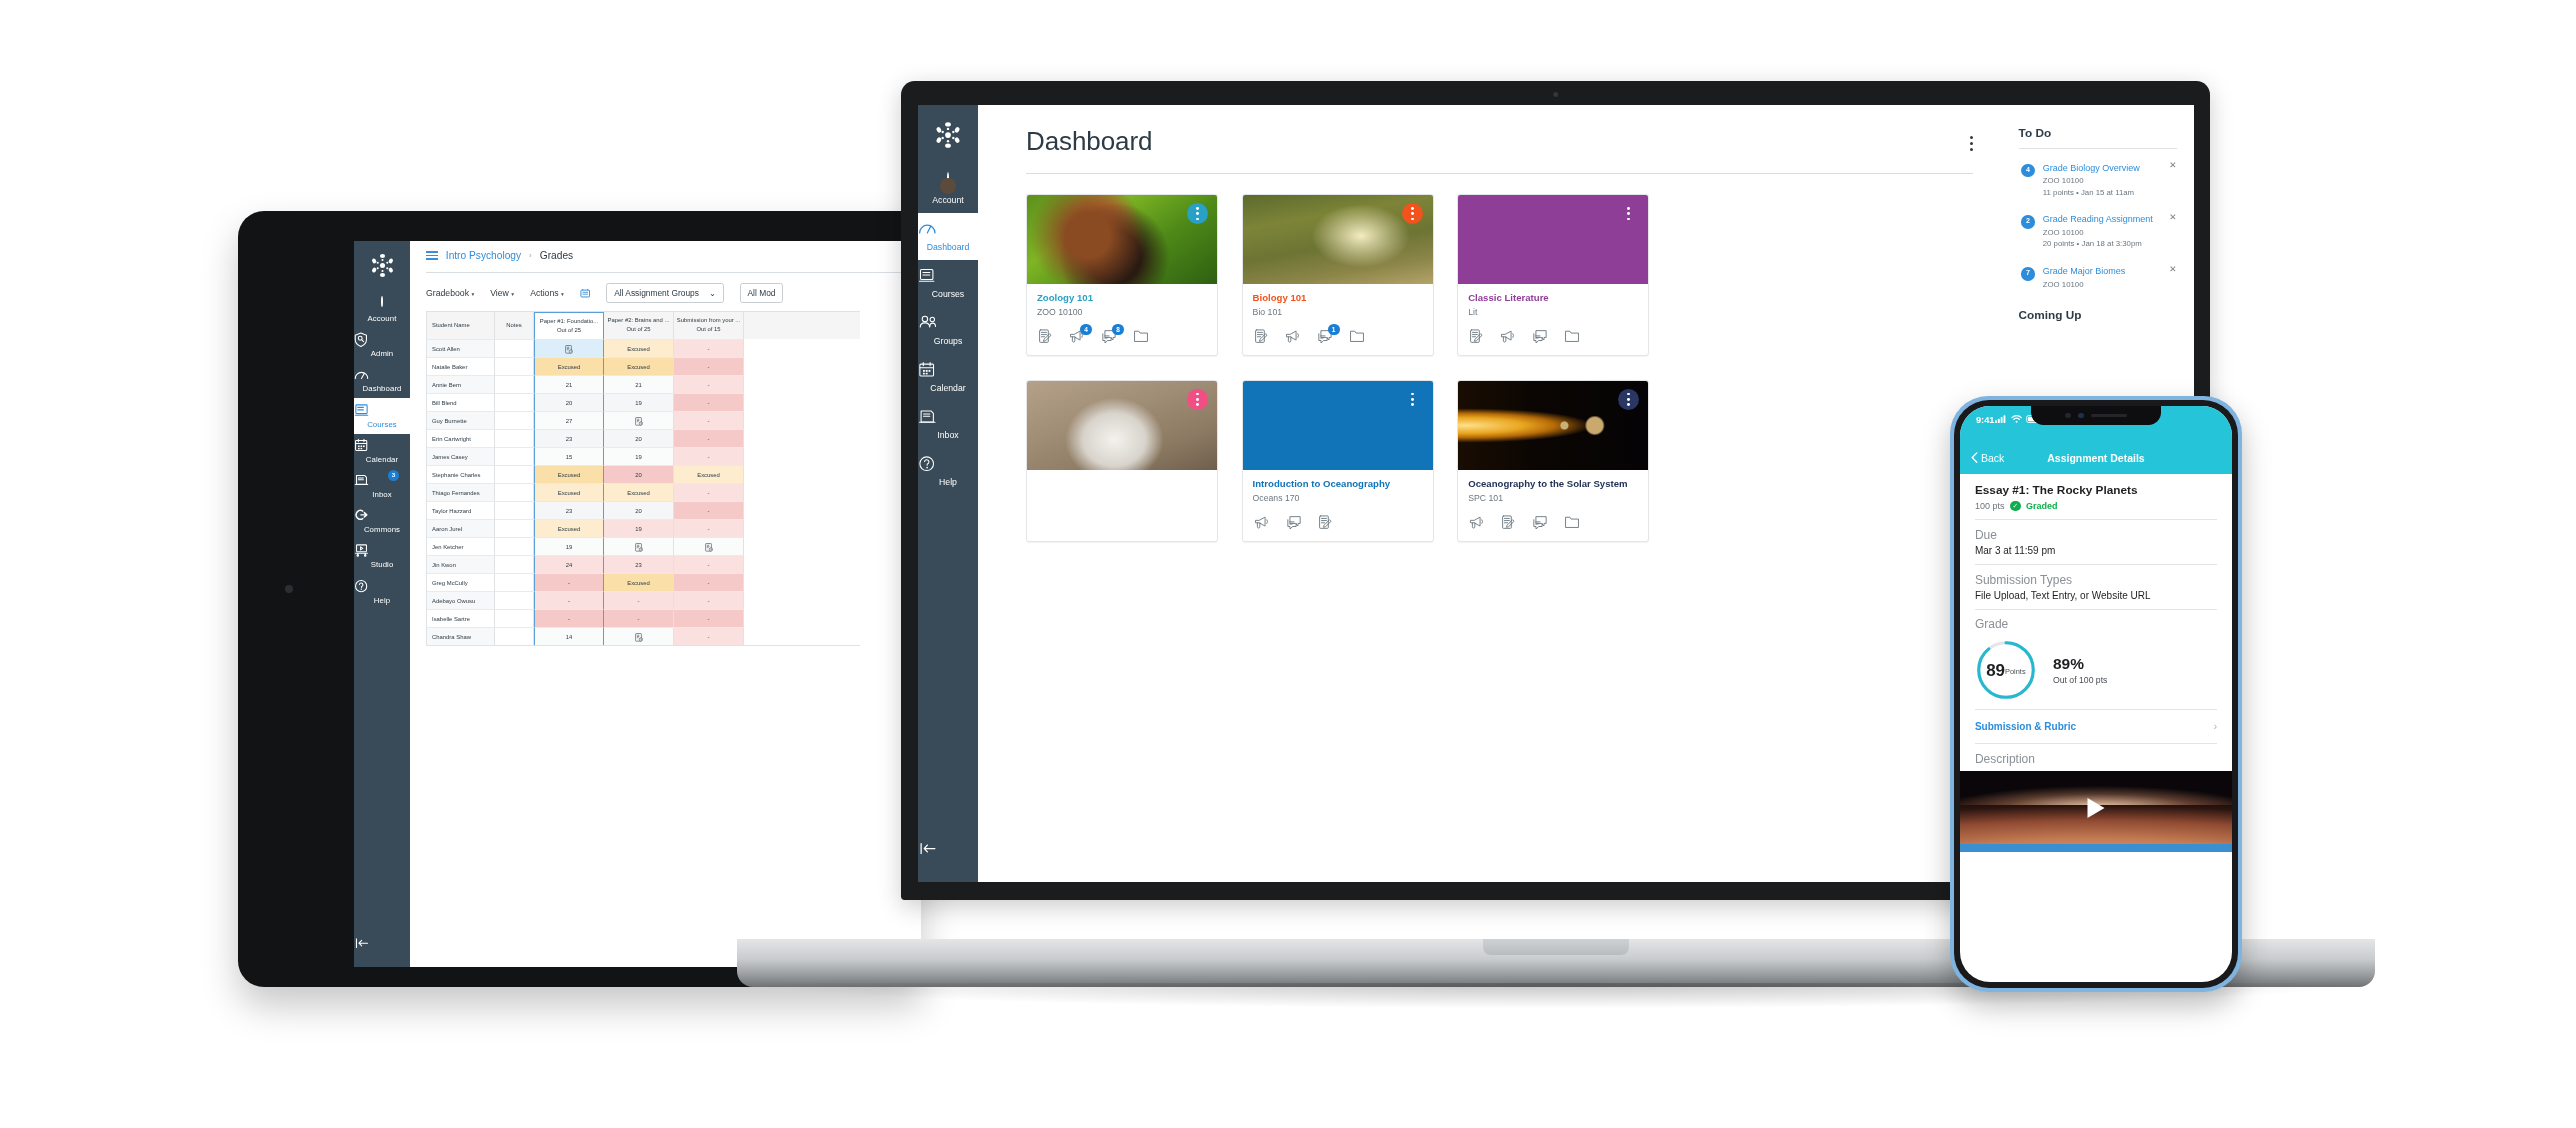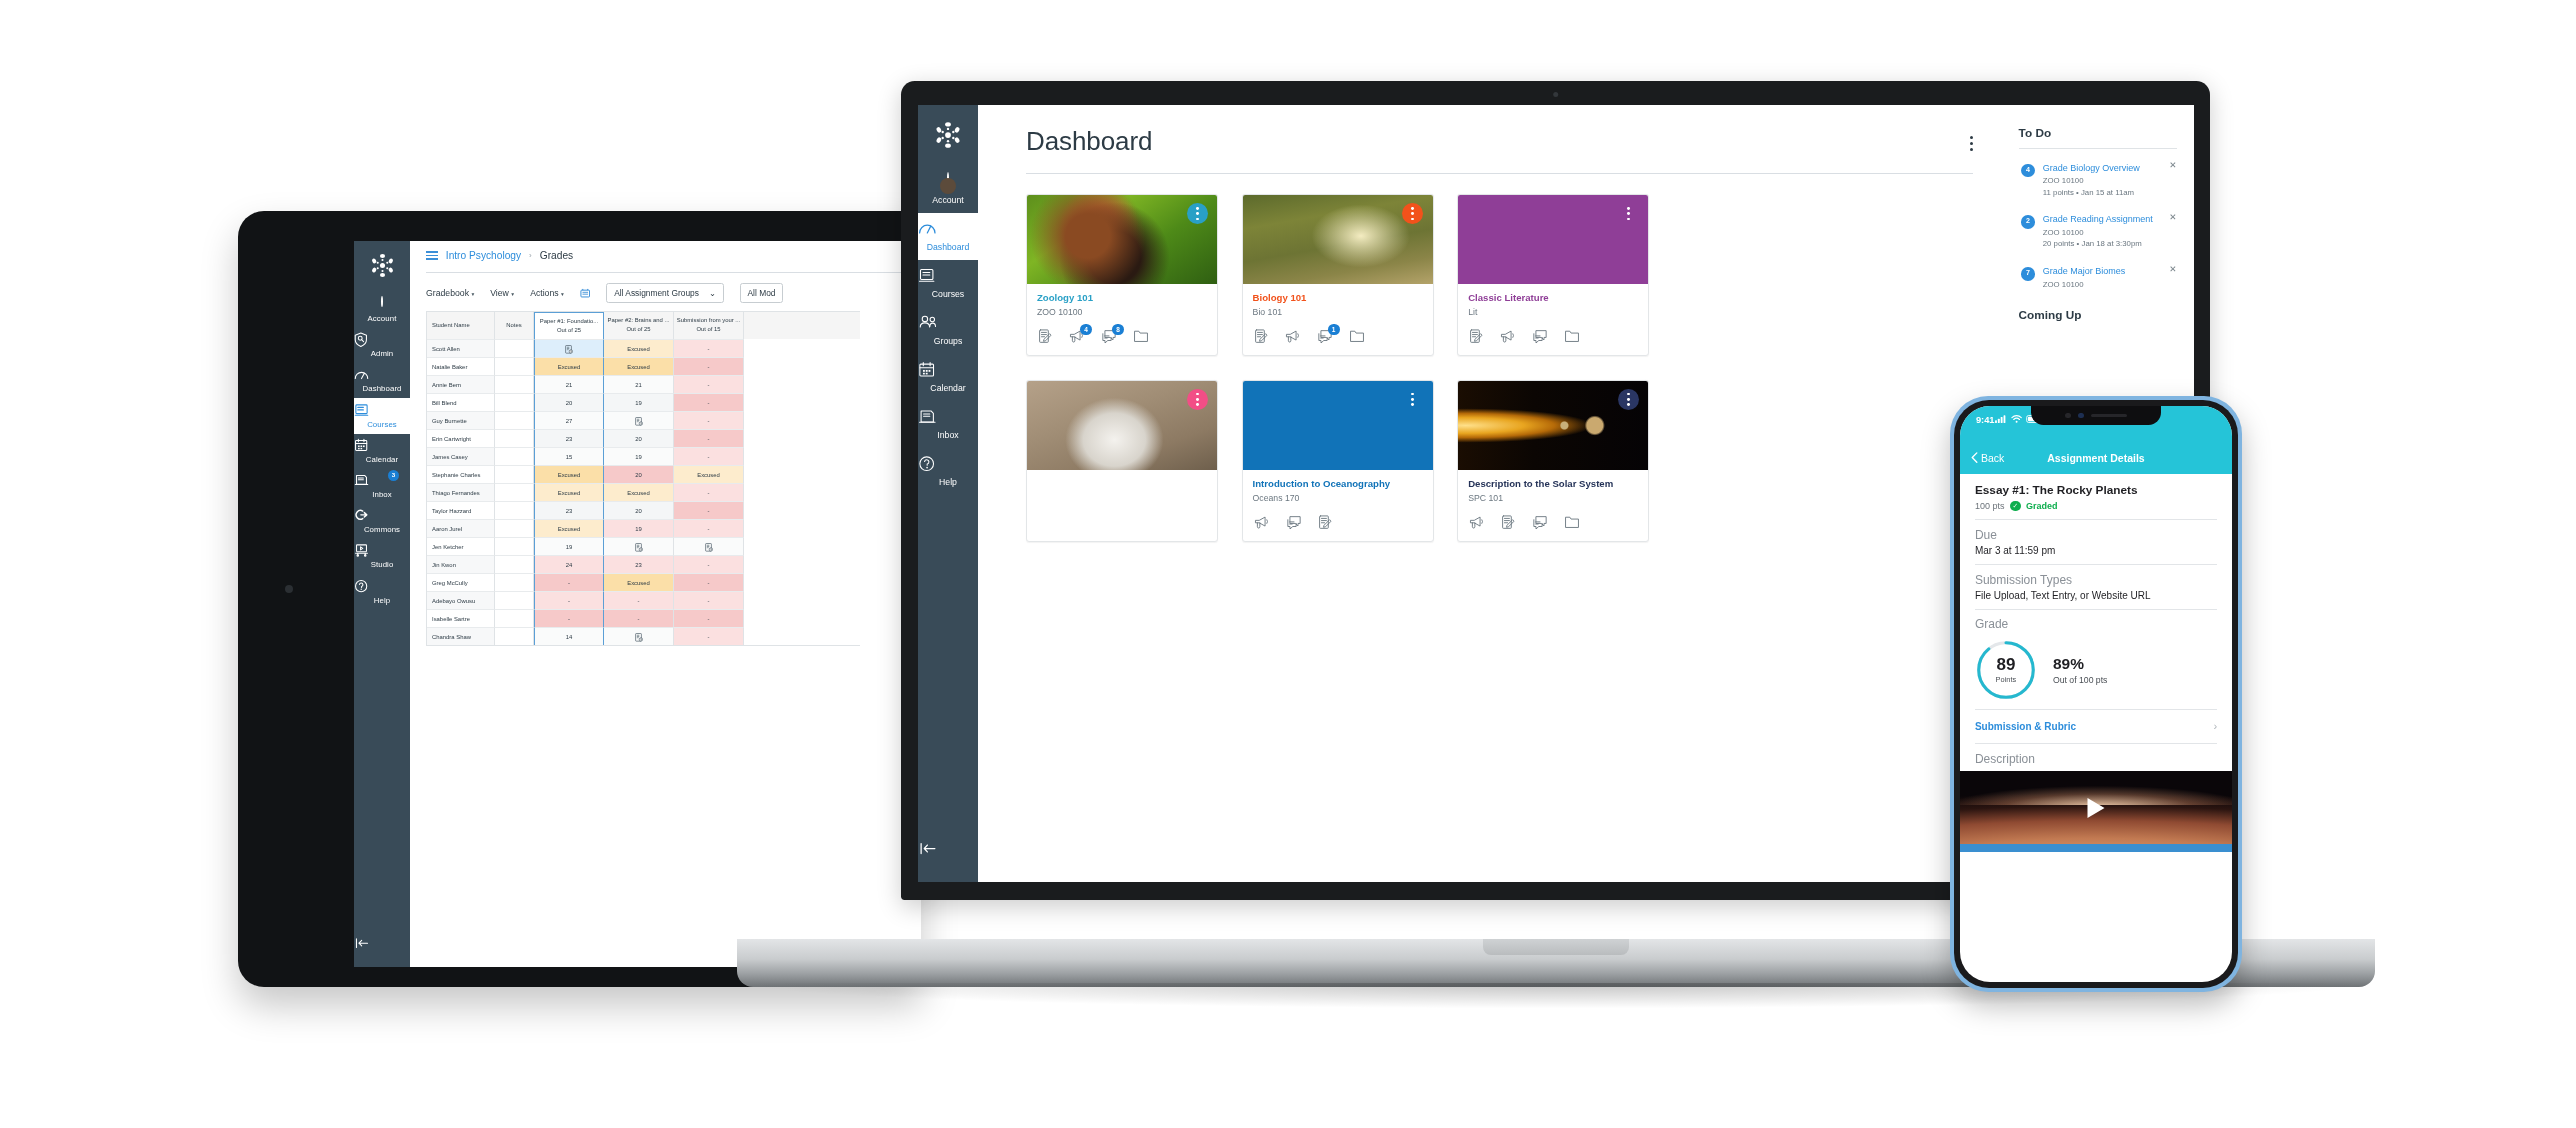--- a/index.html
+++ b/index.html
@@ -258,21 +258,21 @@
   .p-check {
     width: 10.5px; height: 10.5px; border-radius: 50%; background: #0eae4e;
     color: #fff; font-size: 6.8px; line-height: 10.5px; text-align: center;
   }
   .p-div { height: 0.6px; background: #e2e5e8; margin: 8px 0; }
   .p-lbl { font-size: 12px; color: #8a9097; }
   .p-val { font-size: 10px; color: #1f1f23; margin-top: 3.1px; }
   .p-grade-row { display: flex; align-items: center; gap: 16px; margin-top: 8px; }
   .p-ring { position: relative; width: 62px; height: 62px; }
   .p-ring-txt {
-    position: absolute; inset: 0; display: flex; flex-direction: column;
+    position: absolute; inset: 0; display: flex; 
     align-items: center; justify-content: center;
   }
   .p-ring-num { font-size: 17px; font-weight: 700; color: #1f1f23; line-height: 1; }
   .p-ring-lab { font-size: 7.4px; color: #4a4f55; margin-top: 1.9px; }
   .p-pct { font-size: 15.5px; font-weight: 700; color: #1f1f23; }
   .p-outof { font-size: 8.7px; color: #4a4f55; margin-top: 1.9px; }
   .p-link-row { display: flex; align-items: center; justify-content: space-between; padding: 2.5px 0; }
   .p-link { font-size: 10px; font-weight: 700; color: #2d8ddb; }
   .p-chev { color: #b0b6bb; font-size: 11.2px; }
   .p-video {
@@ -916,21 +916,21 @@
                 </div>
                 <div class="card">
                   <div class="card-hero" style="background: radial-gradient(circle at 56% 50%, rgb(200, 176, 122) 0px, rgb(200, 176, 122) 3%, rgba(0, 0, 0, 0) 4%), radial-gradient(circle at 72% 50%, rgb(202, 169, 111) 0px, rgb(202, 169, 111) 5.5%, rgba(0, 0, 0, 0) 7%), radial-gradient(90% 26% at 4% 50%, rgb(255, 224, 138) 0%, rgb(232, 165, 32) 34%, rgb(181, 106, 8) 52%, rgba(20, 8, 2, 0) 74%), linear-gradient(90deg, rgb(26, 13, 2) 0%, rgb(11, 6, 3) 40%, rgb(5, 3, 5) 100%);">
                     <div class="card-menu" style="background: rgb(42, 54, 99);">
                       <i></i>
                       <i></i>
                       <i></i>
                     </div>
                   </div>
                   <div class="card-body">
-                    <div class="card-name" style="color: rgb(37, 51, 88);">Description to the Solar System</div>
+                    <div class="card-name" style="color: rgb(37, 51, 88);">Oceanography to the Solar System</div>
                     <div class="card-code">SPC 101</div>
                     <div class="card-icons">
                       <span class="ci-wrap">
                         <svg width="16" height="15" viewBox="0 0 26 24">
                           <path class="card-ico" d="M3 8.5h5.5L18 3.2v14.6L8.5 12.5H3z"></path>
                           <path class="card-ico" d="M5.5 12.5V19c0 1.2.9 2 2 2s2-.8 2-2v-6.5"></path>
                           <path class="card-ico" d="M21 7.5a5 5 0 0 1 0 6"></path>
                         </svg>
                       </span>
                       <span class="ci-wrap">

